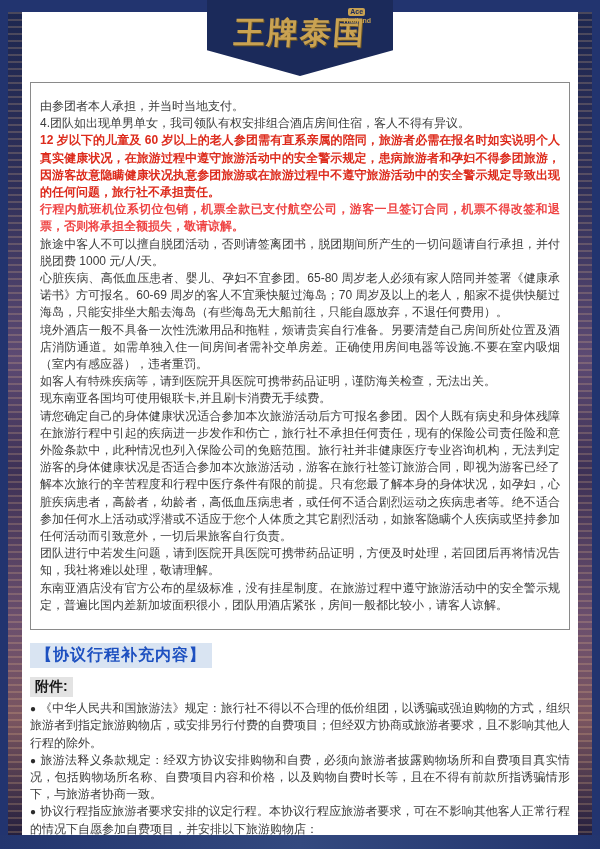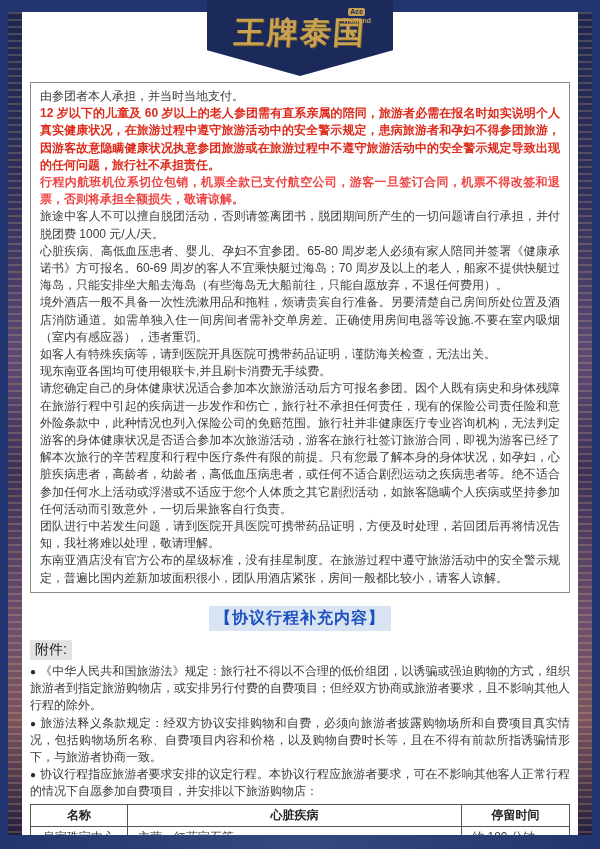--- a/index.html
+++ b/index.html
@@ -39,35 +39,35 @@
   }
   .logo-en{position:absolute;top:5px;right:22px;text-align:center;line-height:8px;}
   .logo-en .ace{
     display:inline-block;background:#c9a252;color:#1b2a5a;
     font-size:7px;font-weight:bold;padding:0 2px;border-radius:2px;
   }
   .logo-en .thailand{color:#c9a252;font-size:7px;font-weight:bold;display:block;margin-top:1px;}
   
   .content{position:absolute;left:8px;top:70px;width:540px;}
   .notice-box{
-    border:1px solid #8a8a8a;padding:5px 9px;
+    border:1px solid #8a8a8a;padding:15px 9px;
     font-size:12px;line-height:17.2px;color:#3c3c3c;
     text-align:justify;word-break:break-all;
   }
   .notice-box p{margin:0;}
   p.para-red{color:#dd2b1c;font-weight:bold;}
   p.para-orange{color:#ef4444;font-weight:bold;}
-  .sec-heading-wrap{text-align:center;margin-top:13px;}
+  .sec-heading-wrap{margin-top:13px;}
   .sec-heading{
     display:inline-block;background:#d9e4f2;color:#1d50c0;
     font-size:16px;font-weight:bold;padding:2px 6px;letter-spacing:1px;
   }
   .attach-label{
     display:inline-block;background:#e3e3e3;color:#1a1a1a;
-    font-size:14px;font-weight:normal;padding:1px 5px;margin-top:9px;
+    font-size:14px;font-weight:bold;padding:1px 5px;margin-top:9px;
   }
   .bullets{margin-top:3px;}
   .bullets p, .closing p{
     margin:0;font-size:12px;line-height:17.2px;color:#3c3c3c;
     text-align:justify;word-break:break-all;
   }
   .bullet-dot{margin-right:4px;font-size:10px;color:#2b2b2b;}
   table.shop{
     width:100%;border-collapse:collapse;margin-top:3px;
     font-size:12px;color:#3c3c3c;table-layout:fixed;
@@ -82,20 +82,21 @@
 <body>
 
 <div class="photo-strip left"></div>
 <div class="photo-strip right"></div>
 
 <div class="page">
   <div class="content">
 
     <div class="notice-box">
       <p>由参团者本人承担，并当时当地支付。</p>
+      <p>4.团队如出现单男单女，我司领队有权安排组合酒店房间住宿，客人不得有异议。</p>
       <p class="para-red">12 岁以下的儿童及 60 岁以上的老人参团需有直系亲属的陪同，旅游者必需在报名时如实说明个人真实健康状况，在旅游过程中遵守旅游活动中的安全警示规定，患病旅游者和孕妇不得参团旅游，因游客故意隐瞒健康状况执意参团旅游或在旅游过程中不遵守旅游活动中的安全警示规定导致出现的任何问题，旅行社不承担责任。</p>
       <p class="para-orange">行程内航班机位系切位包销，机票全款已支付航空公司，游客一旦签订合同，机票不得改签和退票，否则将承担全额损失，敬请谅解。</p>
       <p>旅途中客人不可以擅自脱团活动，否则请签离团书，脱团期间所产生的一切问题请自行承担，并付脱团费 1000 元/人/天。</p>
       <p>心脏疾病、高低血压患者、婴儿、孕妇不宜参团。65-80 周岁老人必须有家人陪同并签署《健康承诺书》方可报名。60-69 周岁的客人不宜乘快艇过海岛；70 周岁及以上的老人，船家不提供快艇过海岛，只能安排坐大船去海岛（有些海岛无大船前往，只能自愿放弃，不退任何费用）。</p>
       <p>境外酒店一般不具备一次性洗漱用品和拖鞋，烦请贵宾自行准备。另要清楚自己房间所处位置及酒店消防通道。如需单独入住一间房间者需补交单房差。正确使用房间电器等设施.不要在室内吸烟（室内有感应器），违者重罚。</p>
       <p>如客人有特殊疾病等，请到医院开具医院可携带药品证明，谨防海关检查，无法出关。</p>
       <p>现东南亚各国均可使用银联卡,并且刷卡消费无手续费。</p>
       <p>请您确定自己的身体健康状况适合参加本次旅游活动后方可报名参团。因个人既有病史和身体残障在旅游行程中引起的疾病进一步发作和伤亡，旅行社不承担任何责任，现有的保险公司责任险和意外险条款中，此种情况也列入保险公司的免赔范围。旅行社并非健康医疗专业咨询机构，无法判定游客的身体健康状况是否适合参加本次旅游活动，游客在旅行社签订旅游合同，即视为游客已经了解本次旅行的辛苦程度和行程中医疗条件有限的前提。只有您最了解本身的身体状况，如孕妇，心脏疾病患者，高龄者，幼龄者，高低血压病患者，或任何不适合剧烈运动之疾病患者等。绝不适合参加任何水上活动或浮潜或不适应于您个人体质之其它剧烈活动，如旅客隐瞒个人疾病或坚持参加任何活动而引致意外，一切后果旅客自行负责。</p>
       <p>团队进行中若发生问题，请到医院开具医院可携带药品证明，方便及时处理，若回团后再将情况告知，我社将难以处理，敬请理解。</p>
       <p>东南亚酒店没有官方公布的星级标准，没有挂星制度。在旅游过程中遵守旅游活动中的安全警示规定，普遍比国内差新加坡面积很小，团队用酒店紧张，房间一般都比较小，请客人谅解。</p>

